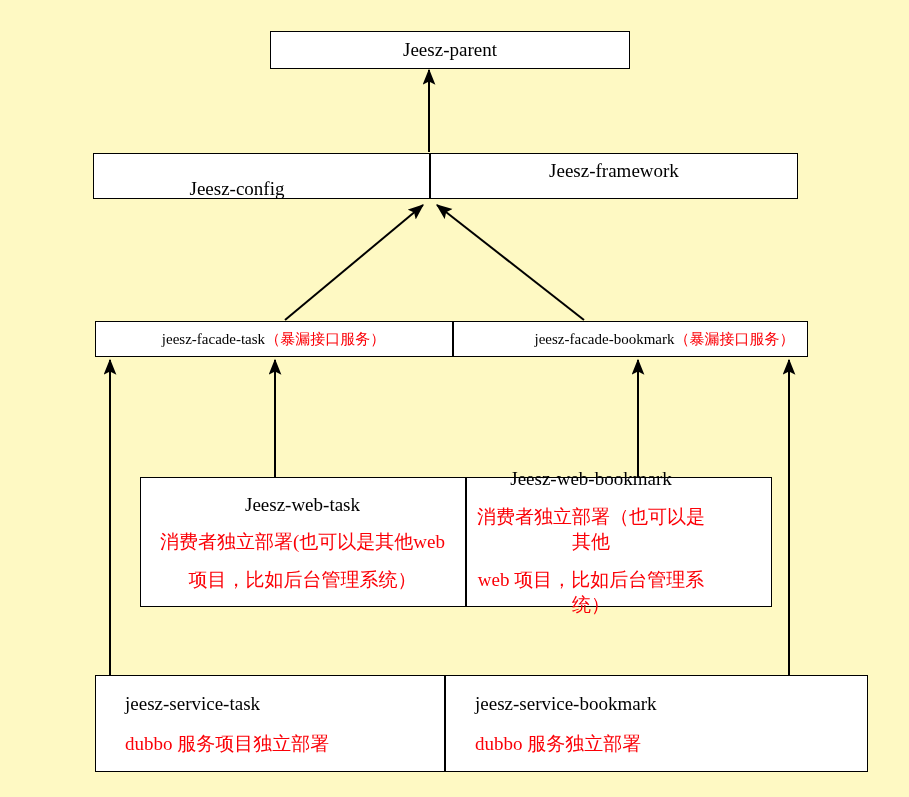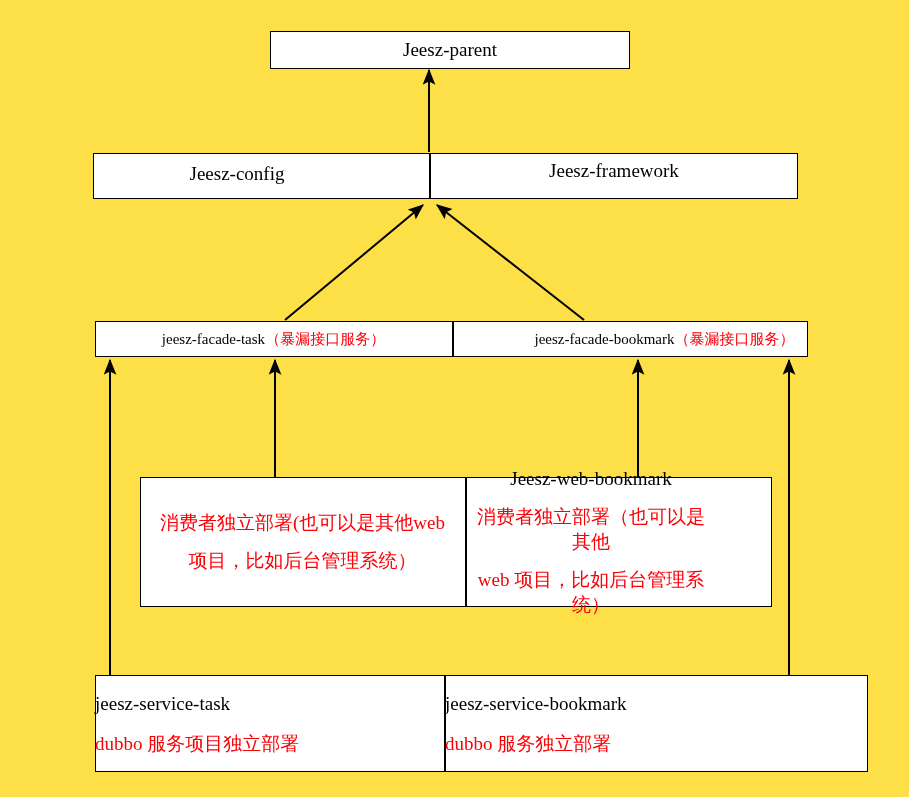--- a/index.html
+++ b/index.html
@@ -7,21 +7,21 @@
     padding: 0;
     background: #ffffff;
   }
   body {
     font-family: "Liberation Serif", "DejaVu Serif", serif;
   }
   #canvas {
     position: relative;
     width: 909px;
     height: 797px;
-    background: #fde047;
+    background: #fef9c3;
     overflow: hidden;
   }
   .box {
     position: absolute;
     box-sizing: border-box;
     border: 1.6px solid #000000;
     background: #ffffff;
     display: flex;
     align-items: center;
     justify-content: center;
@@ -74,21 +74,21 @@
     text-align: center;
     padding: 0 10px;
   }
   .web-text .ln {
     display: block;
     margin: 6px 0;
   }
   .svc-cell {
     align-items: flex-start;
     justify-content: center;
-    padding-left: 0;
+    padding-left: 30px;
   }
   .svc-cell .ln {
     display: block;
     margin: 7px 0;
     white-space: nowrap;
   }
 </style>
 </head>
 <body>
 
@@ -115,40 +115,41 @@
 
     <line x1="789" y1="675" x2="789" y2="360" stroke="#000000" stroke-width="2" marker-end="url(#arrowhead)"></line>
   </svg>
 
   <div class="box" style="left:270px; top:31px; width:360px; height:38px;">
     <span class="label-black">Jeesz-parent</span>
   </div>
 
   <div class="box" style="left:93px; top:153px; width:705px; height:46px;"></div>
   <div class="divider" style="left:429px; top:153px; height:46px;"></div>
-  <div class="cell" style="left:93px; top:151px; width:288px; height:46px;text-align:right;">
+  <div class="cell" style="left:93px; top:166px; width:288px; height:46px;text-align:right;">
     <span class="label-black">Jeesz-config</span>
   </div>
   <div class="cell" style="left:430px; top:153px; width:368px; height:36px;">
     <span class="label-black">Jeesz-framework</span>
   </div>
 
   <div class="box" style="left:95px; top:321px; width:713px; height:36px;"></div>
   <div class="divider" style="left:452px; top:321px; height:36px;"></div>
   <div class="cell" style="left:95px; top:321px; width:357px; height:36px;">
     <span class="mixed"><span>jeesz-facade-task</span><span class="red">（暴漏接口服务）</span></span>
   </div>
   <div class="cell" style="left:453px; top:321px; width:423px; height:36px;">
     <span class="mixed"><span>jeesz-facade-bookmark</span><span class="red">（暴漏接口服务）</span></span>
   </div>
 
   <div class="box" style="left:140px; top:477px; width:632px; height:130px;"></div>
   <div class="divider" style="left:465px; top:477px; height:130px;"></div>
 
   <div class="cell web-text" style="left:140px; top:477px; width:325px; height:130px;">
+    <span class="label-black ln">Jeesz-web-task</span>
     <span class="label-red ln">消费者独立部署(也可以是其他web</span>
     <span class="label-red ln">项目，比如后台管理系统）</span>
   </div>
 
   <div class="cell web-text" style="left:466px; top:477px; width:250px; height:130px;">
     <span class="label-black ln">Jeesz-web-bookmark</span>
     <span class="label-red ln">消费者独立部署（也可以是其他</span>
     <span class="label-red ln">web 项目，比如后台管理系统）</span>
   </div>
 

